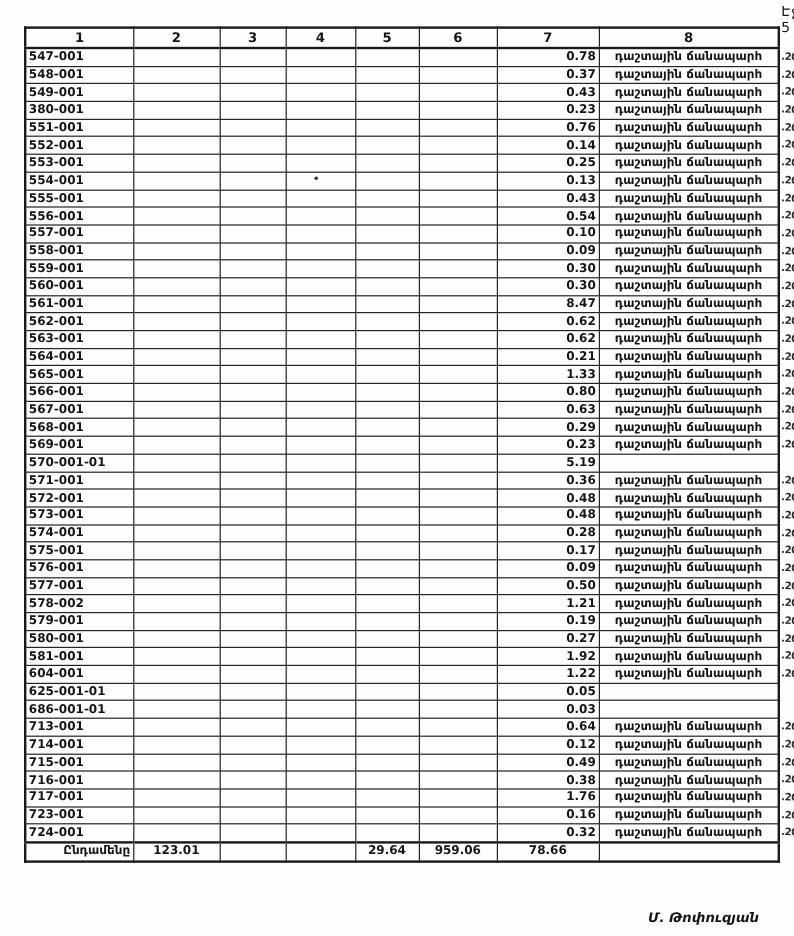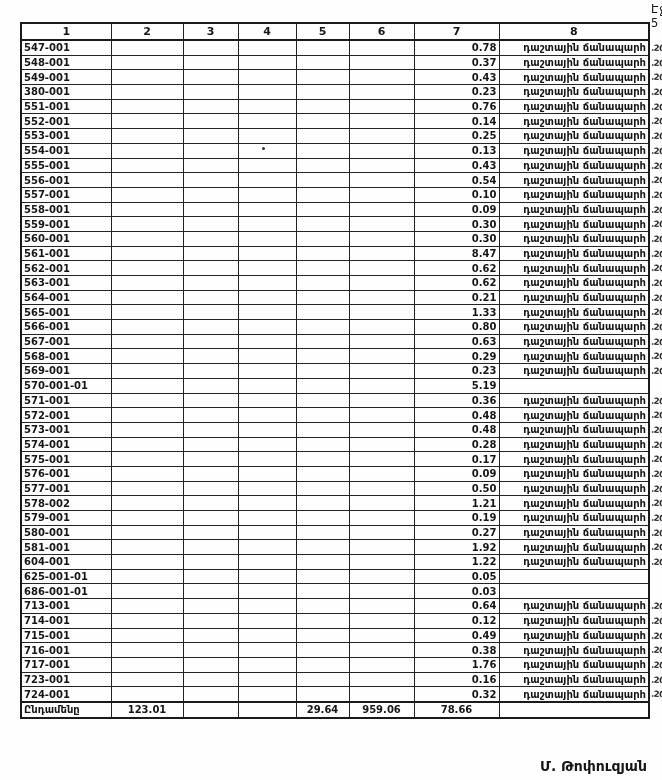--- a/index.html
+++ b/index.html
@@ -30,41 +30,41 @@
     line-height:13px;
     white-space:nowrap;
     overflow:visible;
   }
   table.doc th{
     font-size:11px;text-align:center;height:15px;
     border-bottom:2px solid #1a1a1a;
   }
   td.c1{}
   td.c7{text-align:right;}
-  td.c8{text-align:right;padding-left:5px;position:relative;font-size:10.3px;}
+  td.c8{text-align:center;padding-left:5px;position:relative;font-size:10.3px;}
   tr.total-row td{font-weight:bold;border-top:2px solid #1a1a1a;}
-  tr.total-row td.c1{text-align:left;}
+  tr.total-row td.c1{text-align:right;}
   tr.total-row td.c2,tr.total-row td.c5,tr.total-row td.c6,tr.total-row td.c7{text-align:center;}
   .mark{
     position:absolute;right:-17px;top:1px;
     font-size:8.5px;font-weight:bold;color:#2a2a2a;
     letter-spacing:-0.5px;
     transform:rotate(3deg);
   }
   .artifact-dot{
     position:absolute;left:262px;top:147px;
     width:3px;height:3px;background:#333;border-radius:50%;
   }
   .footer-block{
     position:absolute;left:20px;top:734px;
     font-size:11px;font-weight:bold;line-height:13.5px;
   }
   .signature{
     position:absolute;left:540px;top:758px;
-    font-size:14px;font-weight:bold;
+    font-size:11px;font-weight:bold;font-style:italic;
   }
 </style>
 </head>
 <body>
 
 <div class="page">
 
   <div class="page-label">Էջ 5</div>
 
   <table class="doc">

